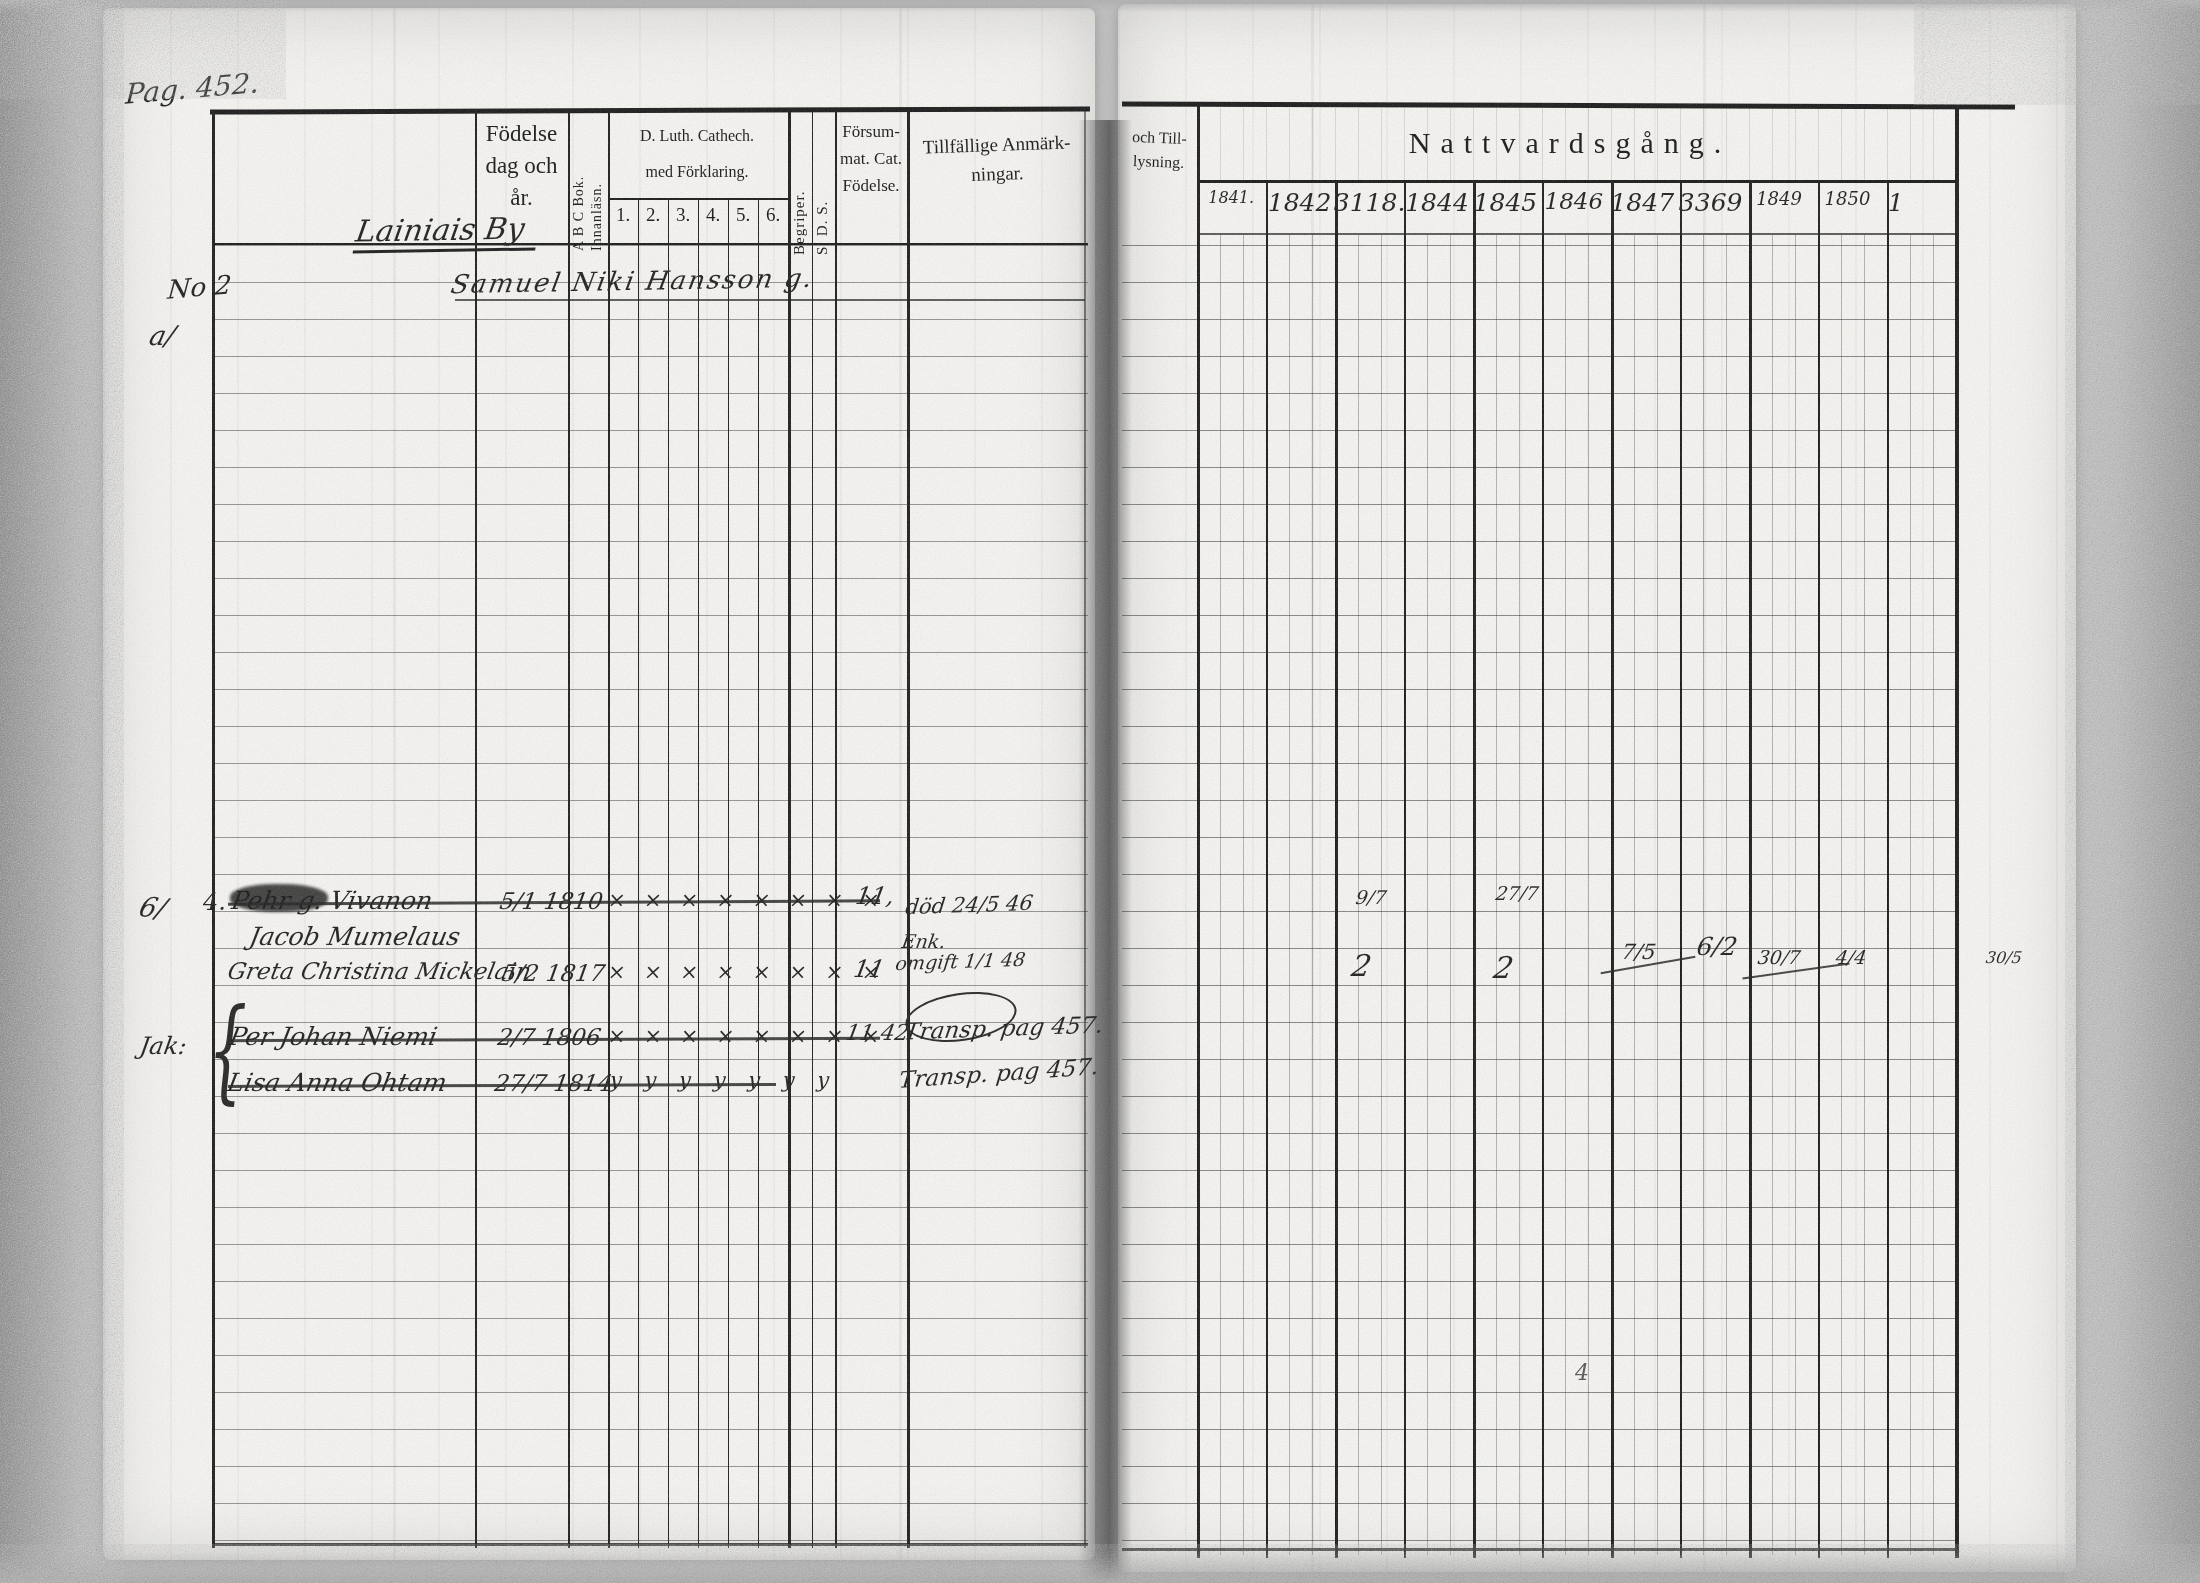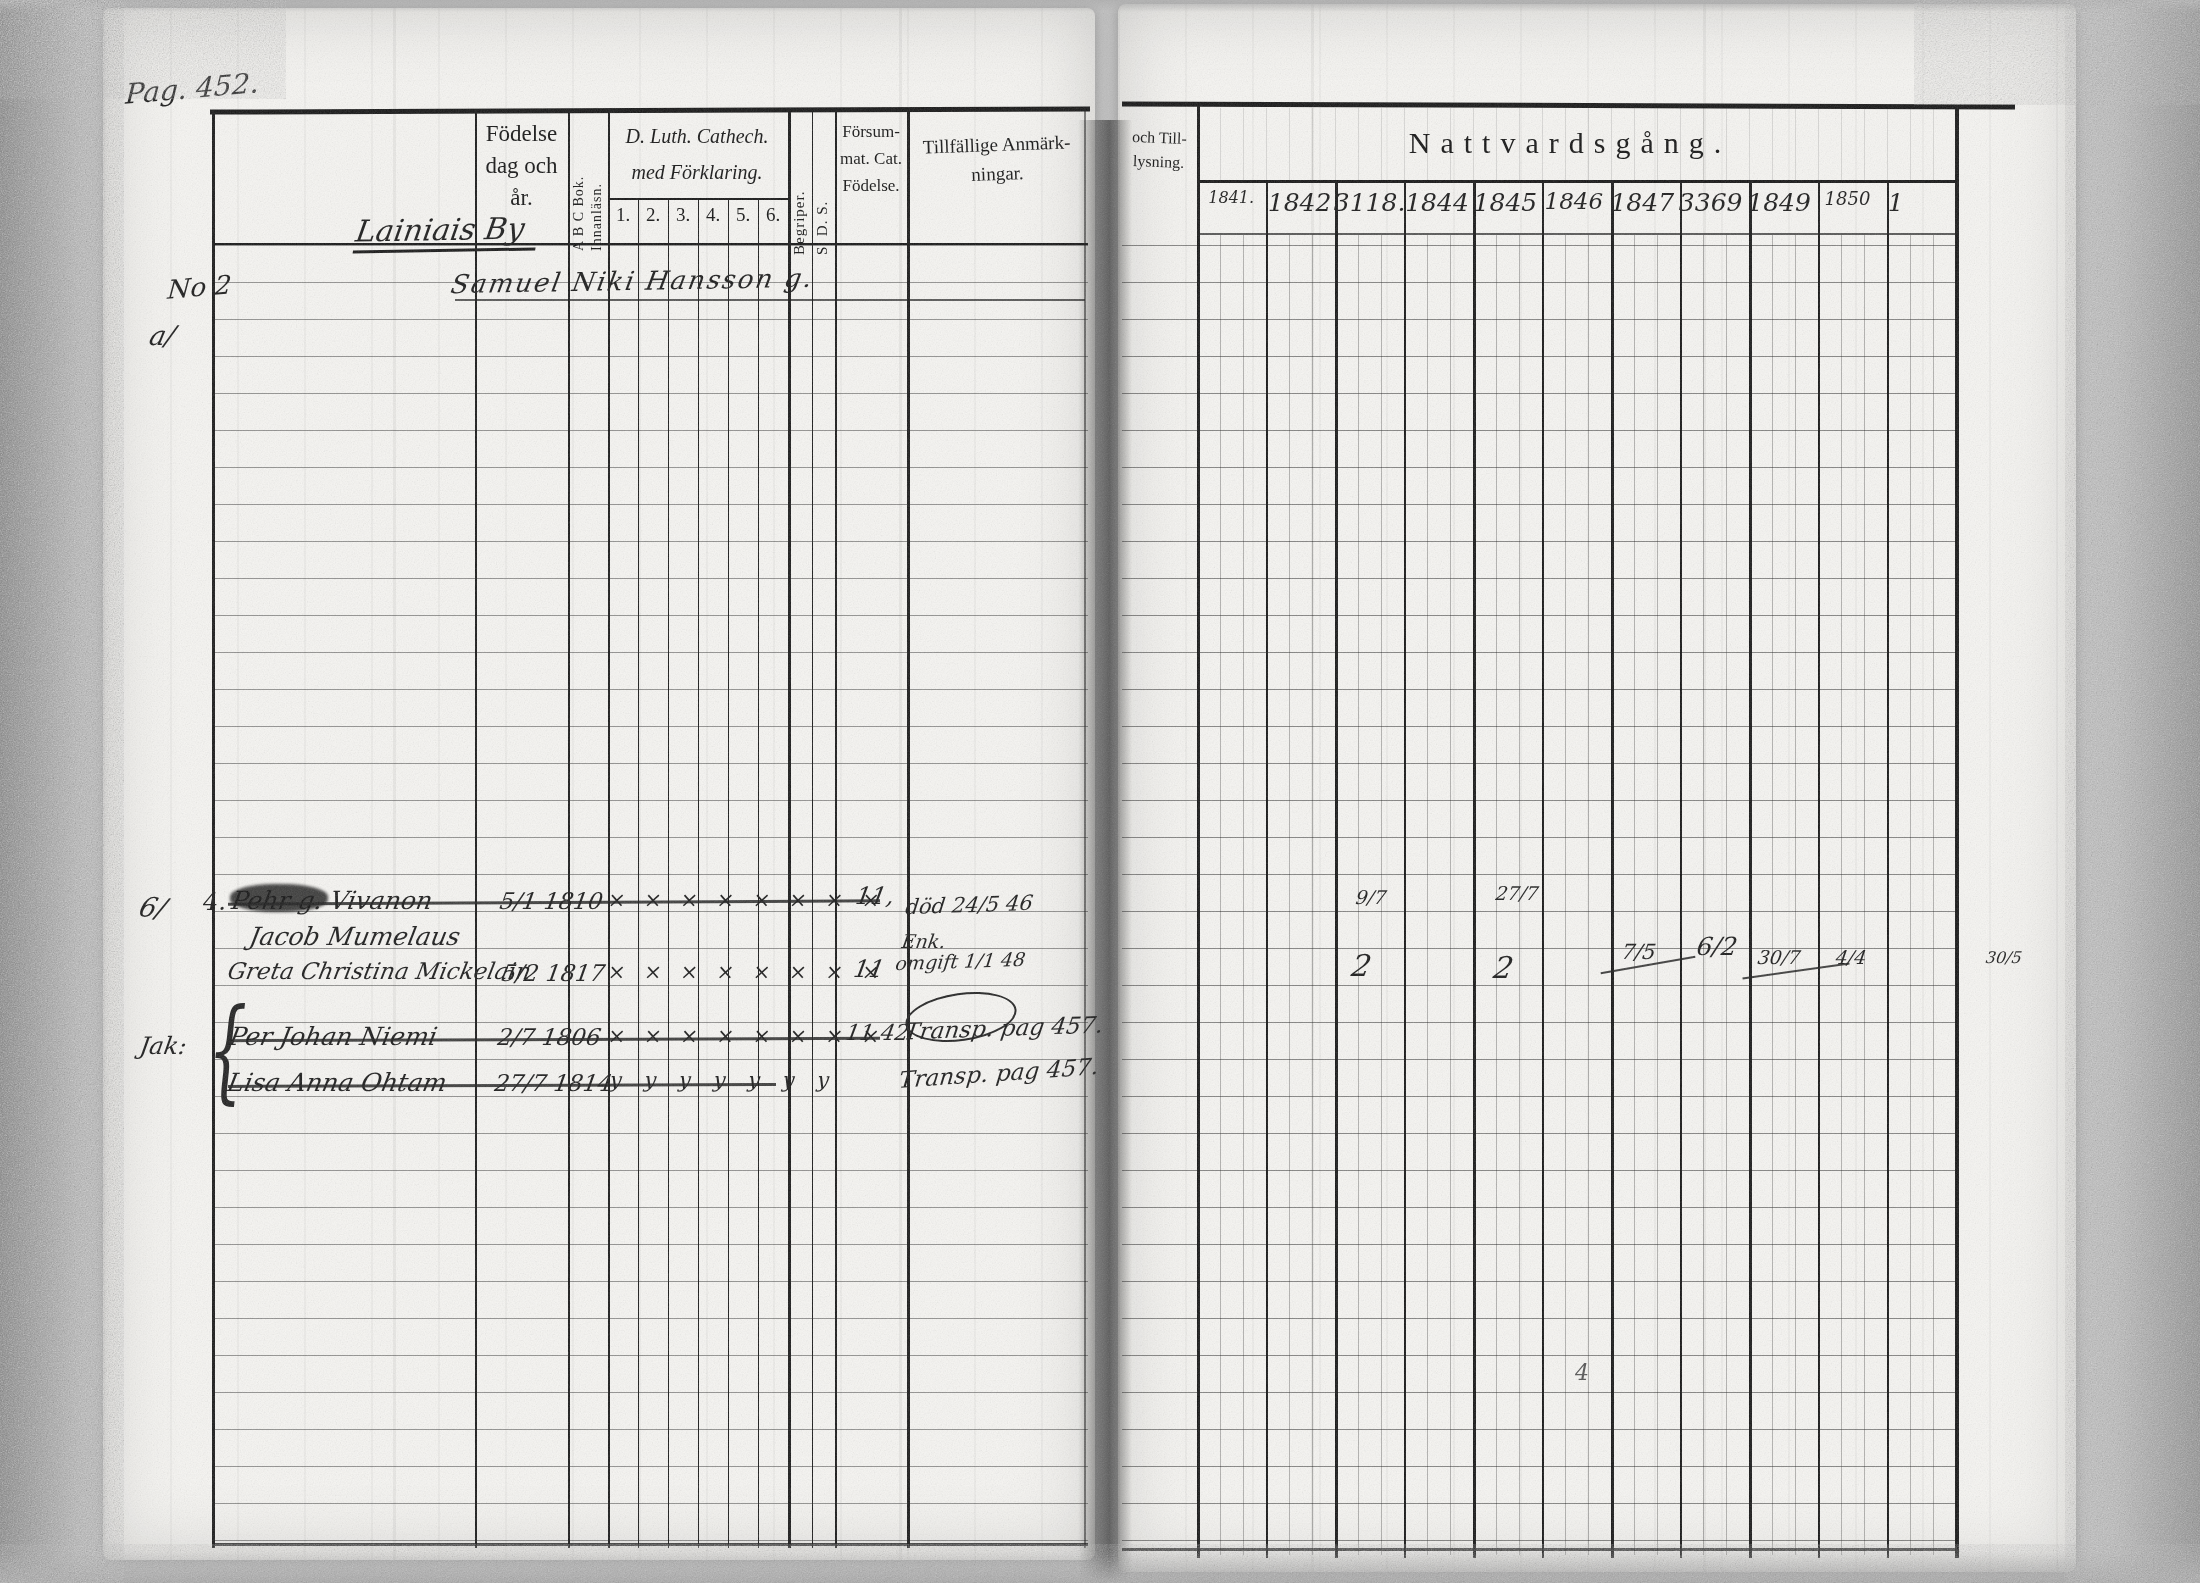--- a/index.html
+++ b/index.html
@@ -68,21 +68,21 @@
   <div class="abs rowlines" style="left:212px;top:245px;width:876px;height:1303px;"></div>
   <div class="abs hl" style="left:212px;top:1543px;width:876px;height:3px;opacity:.8;"></div>
 
   <div class="abs printed ctr" style="left:477px;top:118px;width:89px;font-size:23px;line-height:32px;">
     <div>Födelse</div>
     <div>dag och</div>
     <div>år.</div>
   </div>
   <div class="abs vtext" style="left:571px;top:116px;height:135px;">A B C Bok.</div>
   <div class="abs vtext" style="left:589px;top:116px;height:135px;">Innanläsn.</div>
-  <div class="abs printed ctr" style="left:606px;top:118px;width:182px;font-size:20px;line-height:36px;font-style:italic;">
+  <div class="abs printed ctr" style="left:606px;top:118px;width:182px;font-size:16px;line-height:36px;">
     <div>D. Luth. Cathech.</div>
     <div>med Förklaring.</div>
   </div>
   <div class="abs" style="left:608px;top:204px;width:180px;display:flex;">
     <div class="printed ctr" style="width:30px;font-size:19px;">1.</div>
     <div class="printed ctr" style="width:30px;font-size:19px;">2.</div>
     <div class="printed ctr" style="width:30px;font-size:19px;">3.</div>
     <div class="printed ctr" style="width:30px;font-size:19px;">4.</div>
     <div class="printed ctr" style="width:30px;font-size:19px;">5.</div>
     <div class="printed ctr" style="width:30px;font-size:19px;">6.</div>
@@ -155,21 +155,21 @@
 
   <div class="abs" style="left:1197px;top:188px;width:760px;display:flex;">
     <div class="hw ctr" style="width:69px;font-size:16px;">1841.</div>
     <div class="hw ctr" style="width:69px;font-size:25px;">1842</div>
     <div class="hw ctr" style="width:69px;font-size:25px;">3118.</div>
     <div class="hw ctr" style="width:69px;font-size:25px;">1844</div>
     <div class="hw ctr" style="width:69px;font-size:25px;">1845</div>
     <div class="hw ctr" style="width:69px;font-size:23px;">1846</div>
     <div class="hw ctr" style="width:69px;font-size:25px;">1847</div>
     <div class="hw ctr" style="width:69px;font-size:25px;">3369</div>
-    <div class="hw ctr" style="width:69px;font-size:25px;">1849</div>
+    <div class="hw ctr" style="width:69px;font-size:18px;">1849</div>
     <div class="hw ctr" style="width:69px;font-size:18px;">1850</div>
     <div class="hw ctr" style="width:70px;font-size:25px;text-align:left;padding-left:6px;">1</div>
   </div>
 
   <div class="abs vl" style="left:1197px;top:106px;width:3px;height:1452px;"></div>
   <div class="abs vl" style="left:1266px;top:182px;width:2px;height:1376px;"></div>
   <div class="abs vl" style="left:1335px;top:182px;width:3px;height:1376px;"></div>
   <div class="abs vl" style="left:1404px;top:182px;width:2px;height:1376px;"></div>
   <div class="abs vl" style="left:1473px;top:182px;width:3px;height:1376px;"></div>
   <div class="abs vl" style="left:1542px;top:182px;width:2px;height:1376px;"></div>

